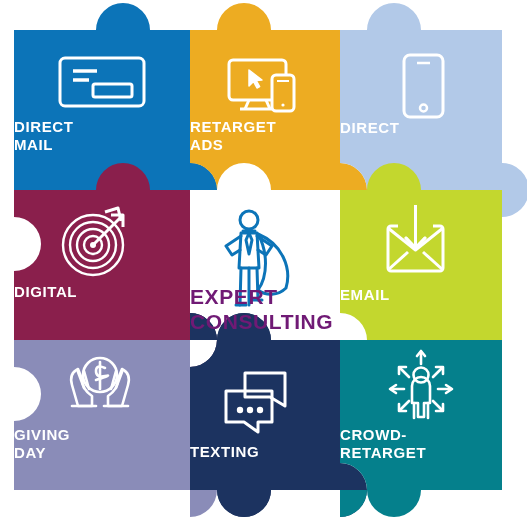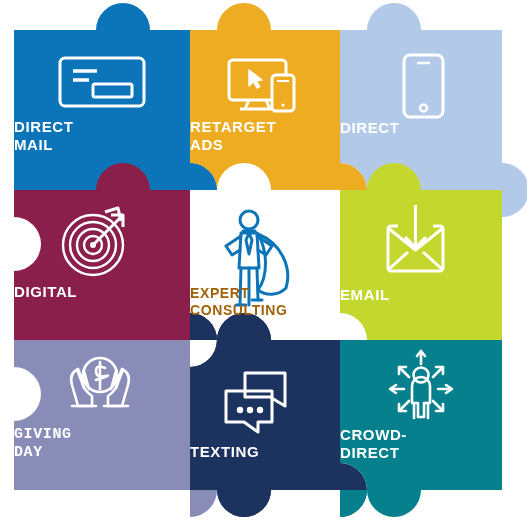--- a/index.html
+++ b/index.html
@@ -294,26 +294,26 @@
   <div class="piece-label" style="left:14px; top:118px; width:176px; color:#FFFFFF; font-size:15px;">DIRECT
 MAIL</div>
 
   <div class="piece-label" style="left:190px; top:118px; width:150px; color:#FFFFFF; font-size:15px;">RETARGET
 ADS</div>
 
   <div class="piece-label" style="left:340px; top:119px; width:162px; color:#FFFFFF; font-size:15px;">DIRECT</div>
 
   <div class="piece-label" style="left:14px; top:283px; width:176px; color:#FFFFFF; font-size:15px;">DIGITAL</div>
 
-  <div class="piece-label" style="left:190px; top:285px; width:150px; color:#a16207; font-size:14px;">EXPERT
+  <div class="piece-label" style="left:190px; top:285px; width:150px; color:#701a75; font-size:21px;">EXPERT
 CONSULTING</div>
 
   <div class="piece-label" style="left:340px; top:286px; width:171px; color:#FFFFFF; font-size:15px;">EMAIL</div>
 
-  <div class="piece-label" style="left:14px; top:426px; width:212px; color:#FFFFFF; font-size:15px;font-family:Liberation Mono, monospace;">GIVING
+  <div class="piece-label" style="left:14px; top:426px; width:212px; color:#FFFFFF; font-size:15px;">GIVING
 DAY</div>
 
   <div class="piece-label" style="left:190px; top:443px; width:124px; color:#FFFFFF; font-size:15px;">TEXTING</div>
 
   <div class="piece-label" style="left:340px; top:426px; width:162px; color:#FFFFFF; font-size:15px;">CROWD-
-DIRECT</div>
+RETARGET</div>
 
 </div>
 
 </body></html>

